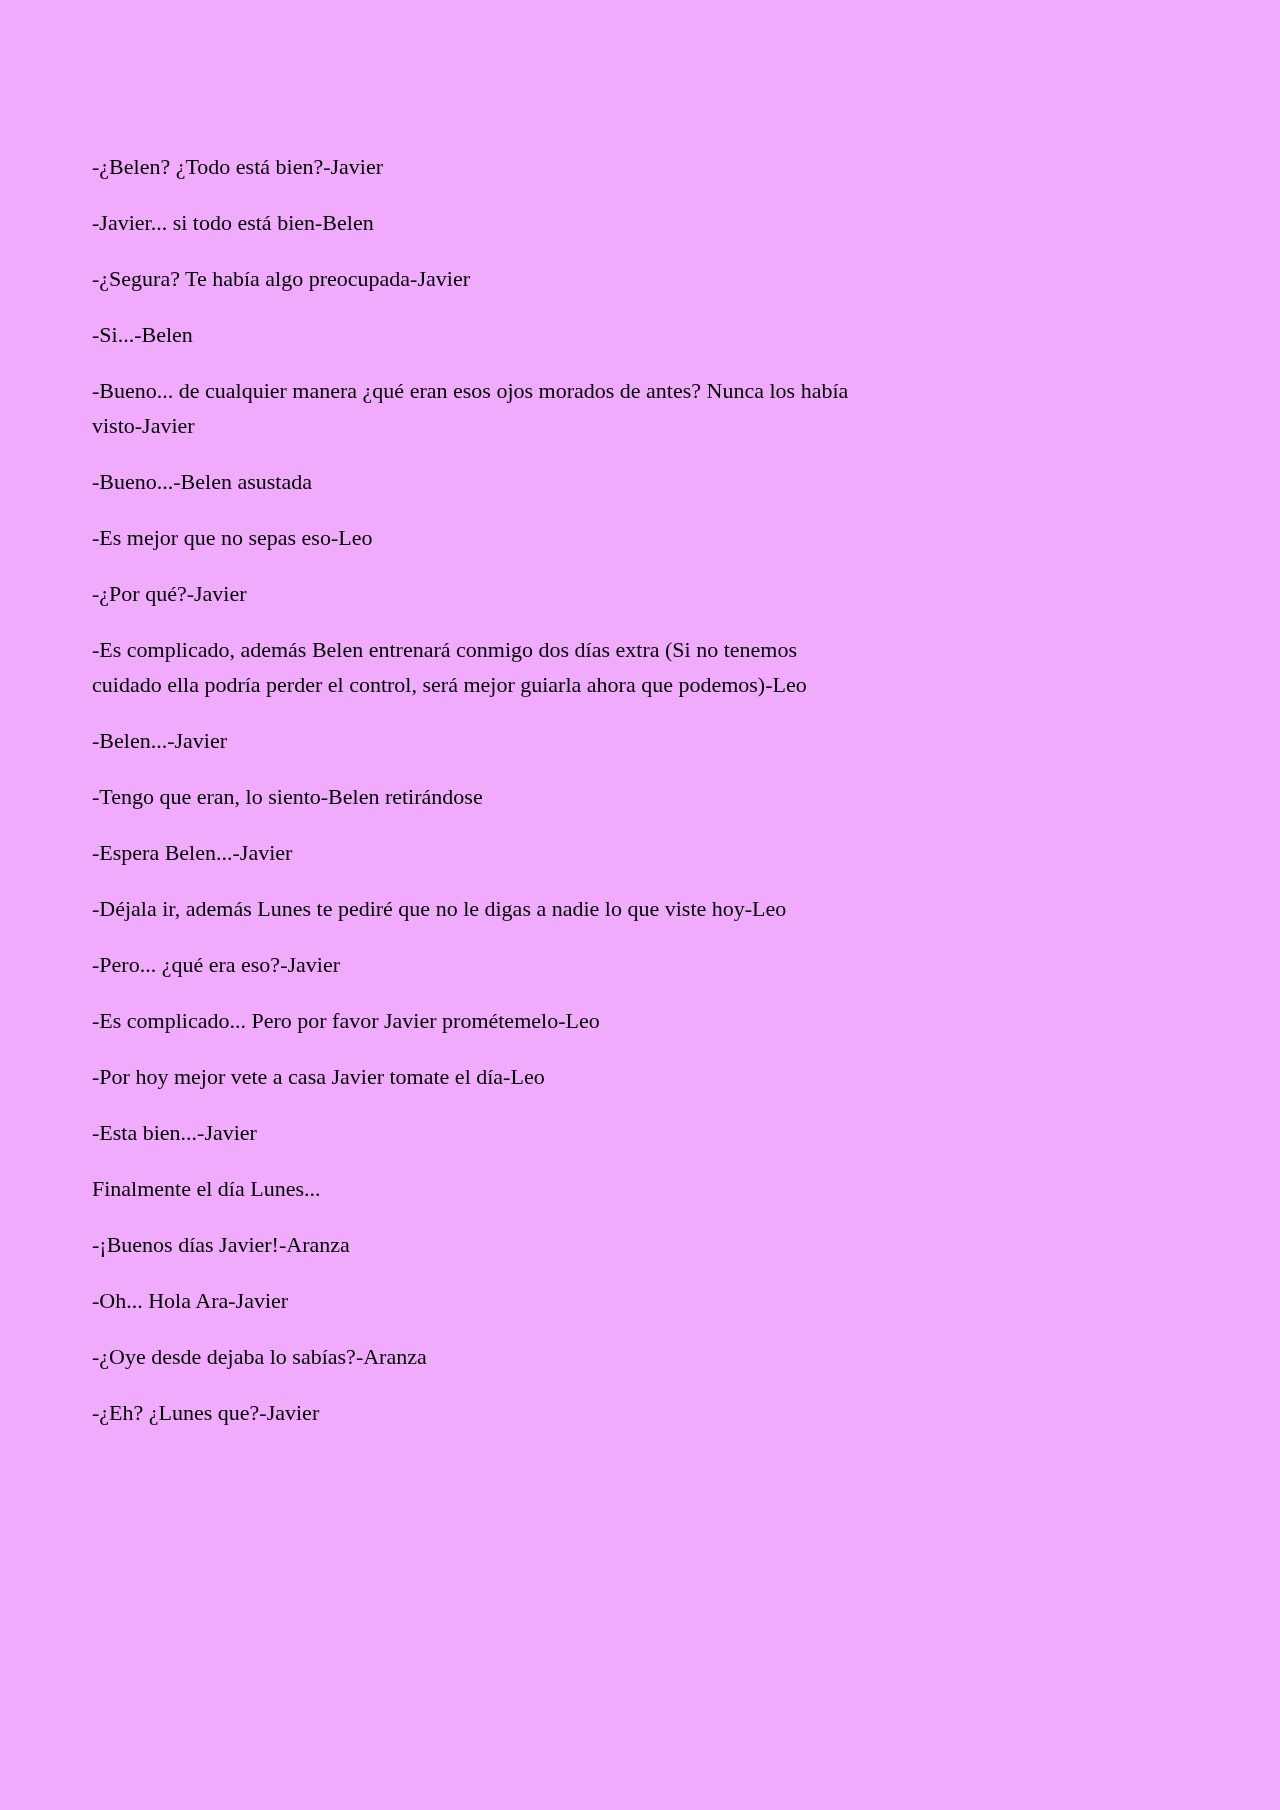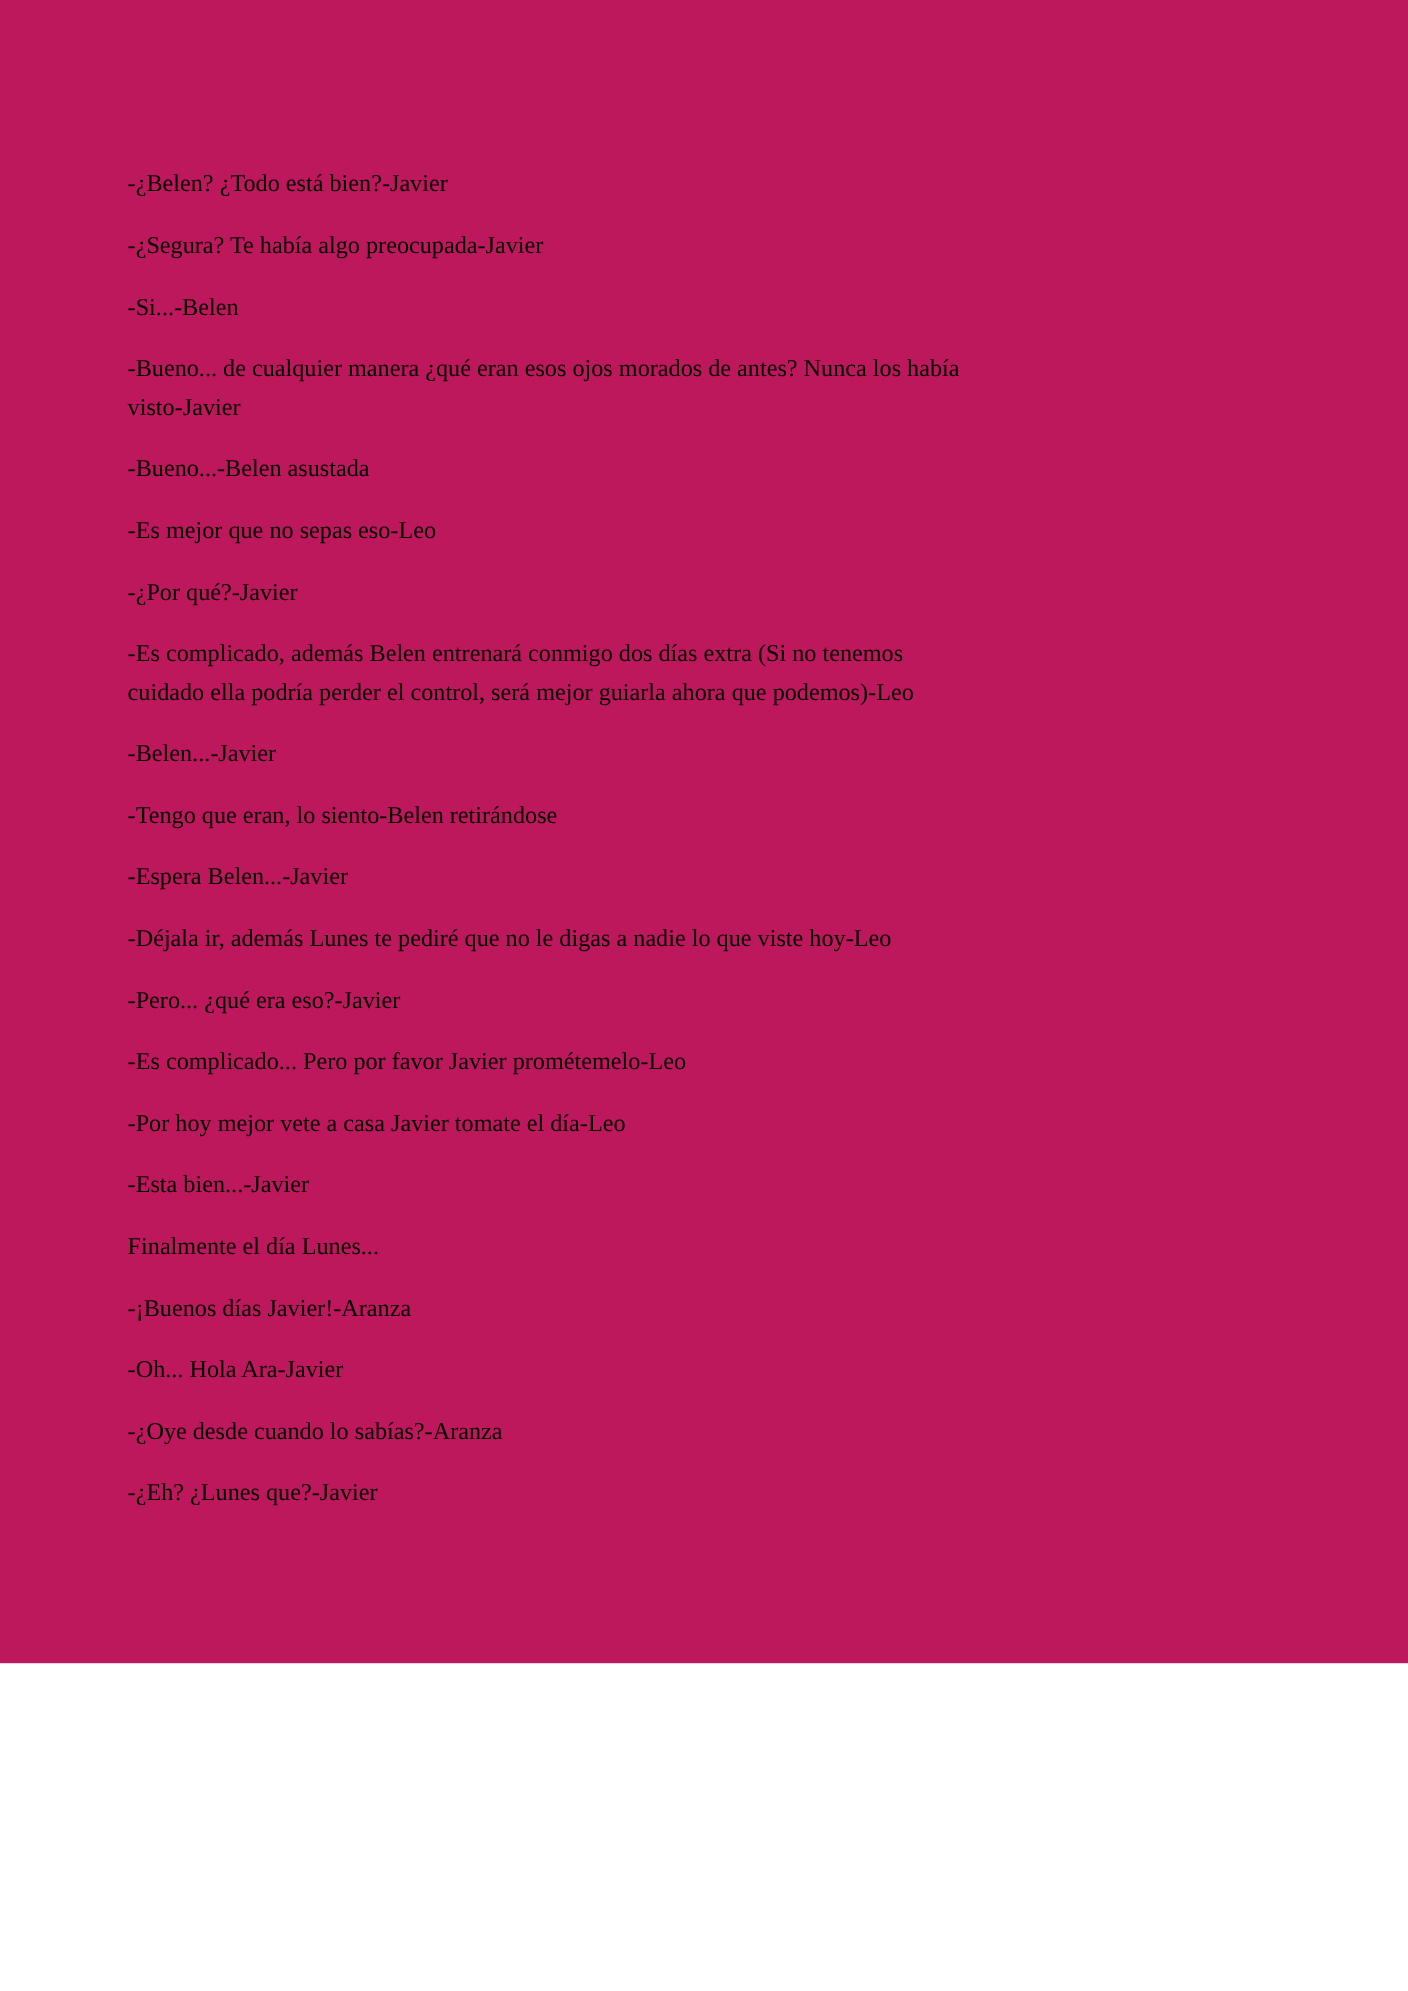--- a/index.html
+++ b/index.html
@@ -8,55 +8,56 @@
   }
   body {
     width: 1280px;
     height: 1810px;
     background: #ffffff;
     overflow: hidden;
   }
   .page {
     box-sizing: border-box;
     width: 1280px;
-    height: 1512px;
-    padding: 149px 150px 0 116px;
-    background: #be185d;
+    height: 1810px;
+    padding: 149px 150px 0 92px;
+    background: #f0abfc;
   }
   .content p {
     margin: 0 0 21px 0;
     font-family: "Liberation Serif", "DejaVu Serif", serif;
     font-size: 22px;
     line-height: 35px;
     color: #000000;
     white-space: pre-wrap;
   }
 </style>
 </head>
 <body style="background: rgb(255, 255, 255);">
 
 <div class="page">
   <div class="content" style="color: rgb(0, 0, 0);">
       <p>-¿Belen? ¿Todo está bien?-Javier</p>
+      <p>-Javier... si todo está bien-Belen</p>
       <p>-¿Segura? Te había algo preocupada-Javier</p>
       <p>-Si...-Belen</p>
       <p>-Bueno... de cualquier manera ¿qué eran esos ojos morados de antes? Nunca los había
 visto-Javier</p>
       <p>-Bueno...-Belen asustada</p>
       <p>-Es mejor que no sepas eso-Leo</p>
       <p>-¿Por qué?-Javier</p>
       <p>-Es complicado, además Belen entrenará conmigo dos días extra (Si no tenemos
 cuidado ella podría perder el control, será mejor guiarla ahora que podemos)-Leo</p>
       <p>-Belen...-Javier</p>
       <p>-Tengo que eran, lo siento-Belen retirándose</p>
       <p>-Espera Belen...-Javier</p>
       <p>-Déjala ir, además Lunes te pediré que no le digas a nadie lo que viste hoy-Leo</p>
       <p>-Pero... ¿qué era eso?-Javier</p>
       <p>-Es complicado... Pero por favor Javier prométemelo-Leo</p>
       <p>-Por hoy mejor vete a casa Javier tomate el día-Leo</p>
       <p>-Esta bien...-Javier</p>
       <p>Finalmente el día Lunes...</p>
       <p>-¡Buenos días Javier!-Aranza</p>
       <p>-Oh... Hola Ara-Javier</p>
-      <p>-¿Oye desde cuando lo sabías?-Aranza</p>
+      <p>-¿Oye desde dejaba lo sabías?-Aranza</p>
       <p>-¿Eh? ¿Lunes que?-Javier</p>
     </div>
 </div>
 
 </body></html>

